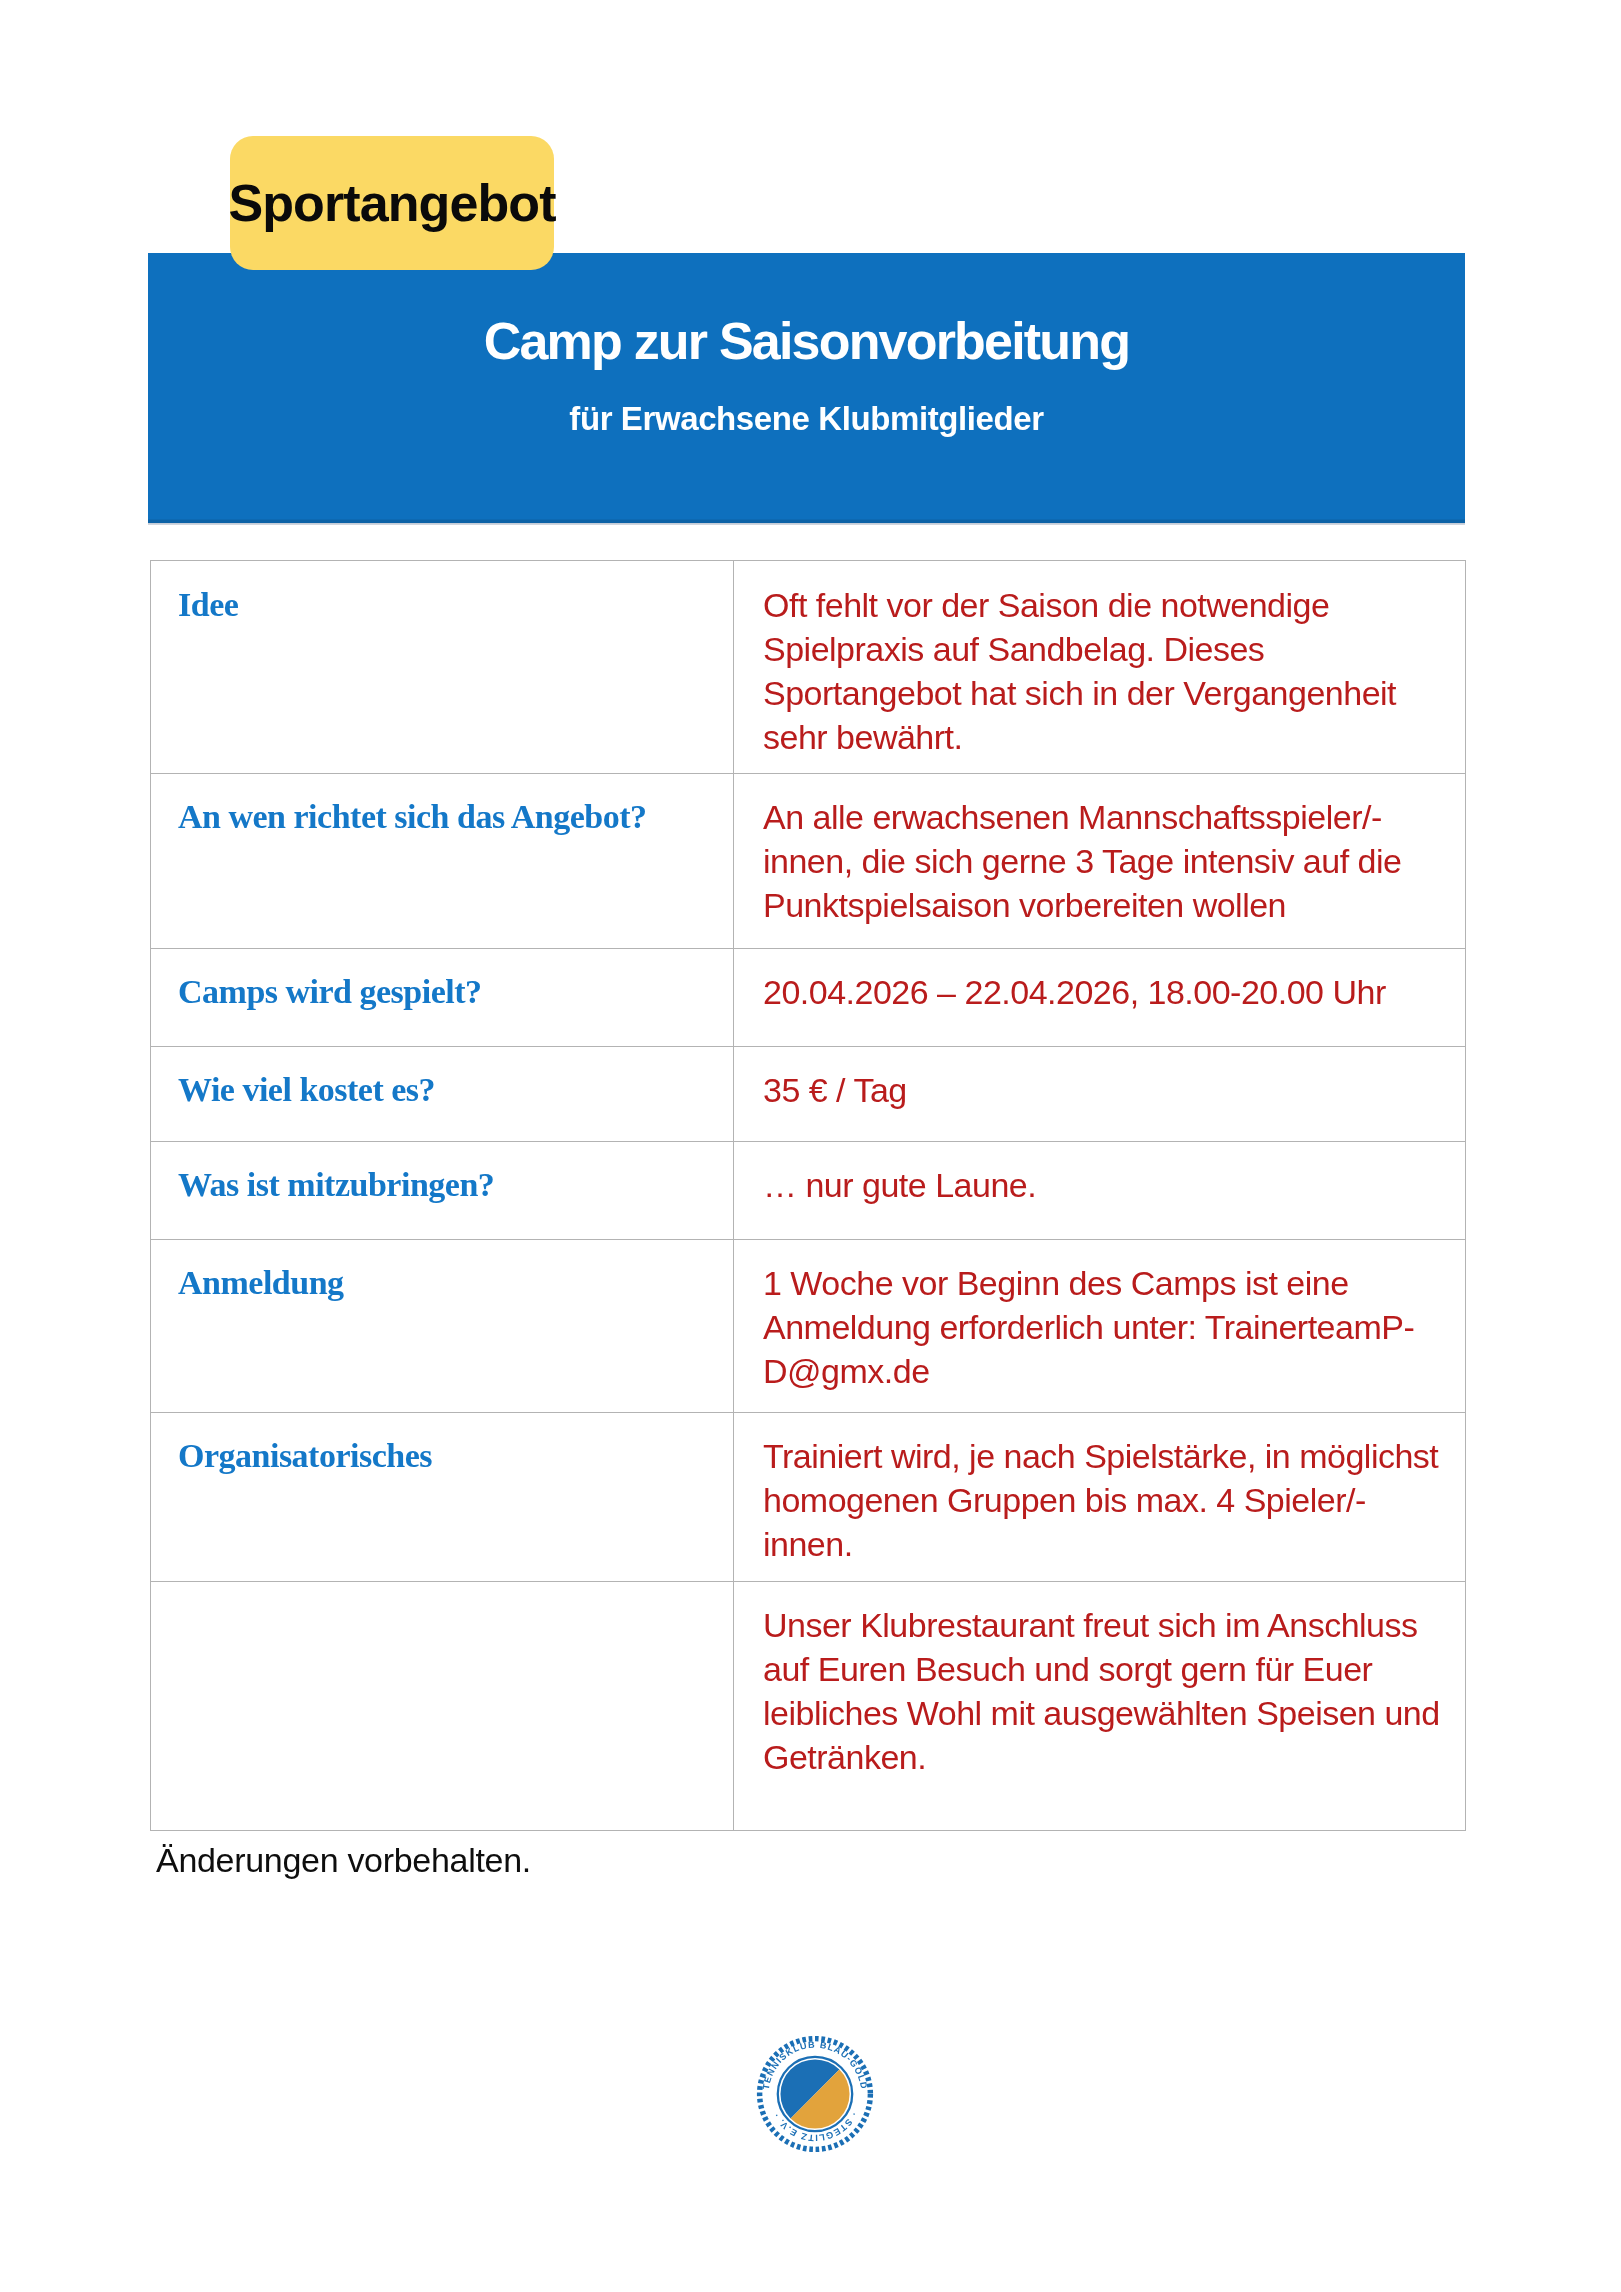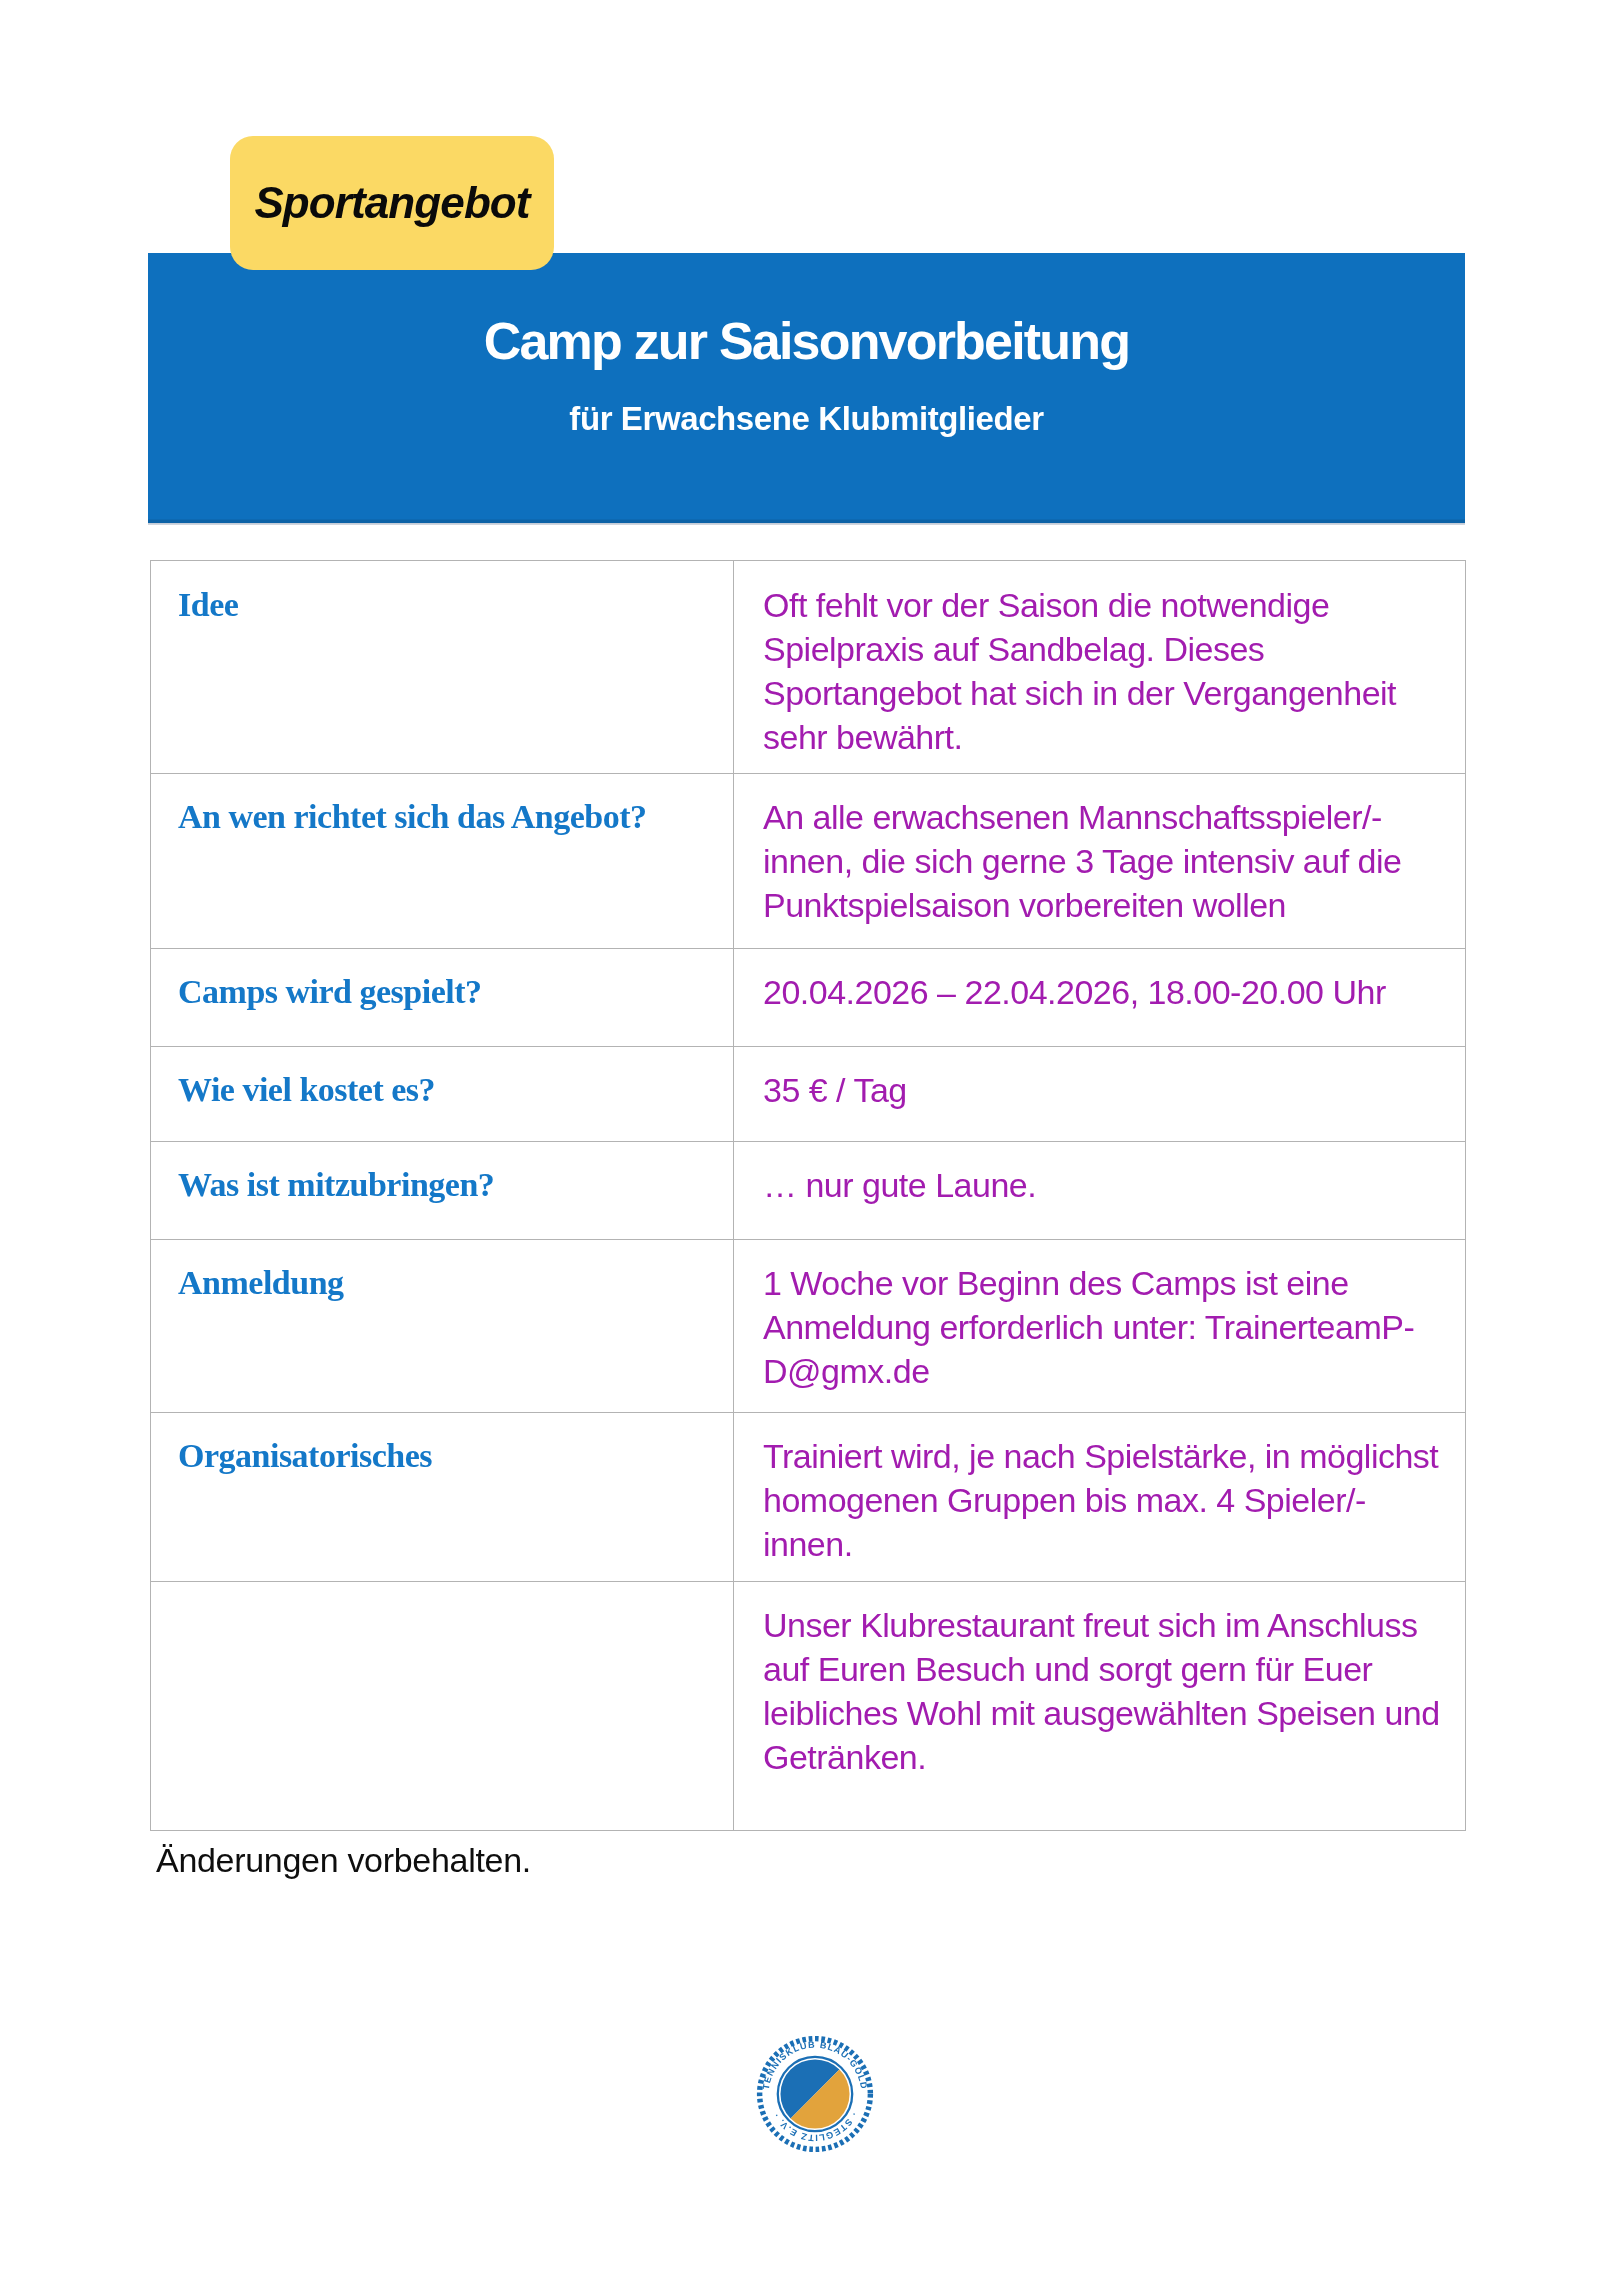--- a/index.html
+++ b/index.html
@@ -17,21 +17,21 @@
     font-family:"Liberation Sans", sans-serif;overflow:hidden;color:#111;
   }
 
   
   .badge{
     position:absolute;left:230px;top:136px;width:324px;height:134px;
     background:var(--badge-yellow);border-radius:23px;z-index:2;
     display:flex;align-items:center;justify-content:center;
   }
   .badge-label{
-    font-size:44px;font-weight:bold;font-style:italic;color:#0a0a0a;letter-spacing:-0.9px;
+    font-size:52px;font-weight:bold;color:#0a0a0a;letter-spacing:-0.9px;
   }
 
   
   .banner{
     position:absolute;left:148px;top:253px;width:1317px;height:270px;
     background:var(--banner-blue);z-index:1;text-align:center;
     box-shadow:inset 0 -3.6px 0 rgba(0,0,0,0.12), 0 1.8px 0 rgba(90,110,140,0.35);
   }
   .banner-title{
     margin-top:43px;font-size:52px;line-height:90px;font-weight:bold;color:#fff;letter-spacing:-1.8px;
@@ -47,21 +47,21 @@
   }
   table.info-table td{
     border:1.8px solid var(--border-gray);vertical-align:top;
     font-size:34px;line-height:44px;letter-spacing:-0.5px;
   }
   td.cell-label{
     width:537px;padding:21.5px 18px 14.3px 27px;
     color:var(--accent-blue);font-weight:bold;font-family:Liberation Serif, serif;
   }
   td.cell-value{
-    padding:21.5px 21.5px 14.3px 29px;color:#a21caf;
+    padding:21.5px 21.5px 14.3px 29px;color:#b91c1c;
   }
   tr:nth-child(1){height:204px}
   tr:nth-child(2){height:175px}
   tr:nth-child(3){height:98px}
   tr:nth-child(4){height:95px}
   tr:nth-child(5){height:98px}
   tr:nth-child(6){height:173px}
   tr:nth-child(7){height:157px}
   tr:nth-child(8){height:249px}
 

